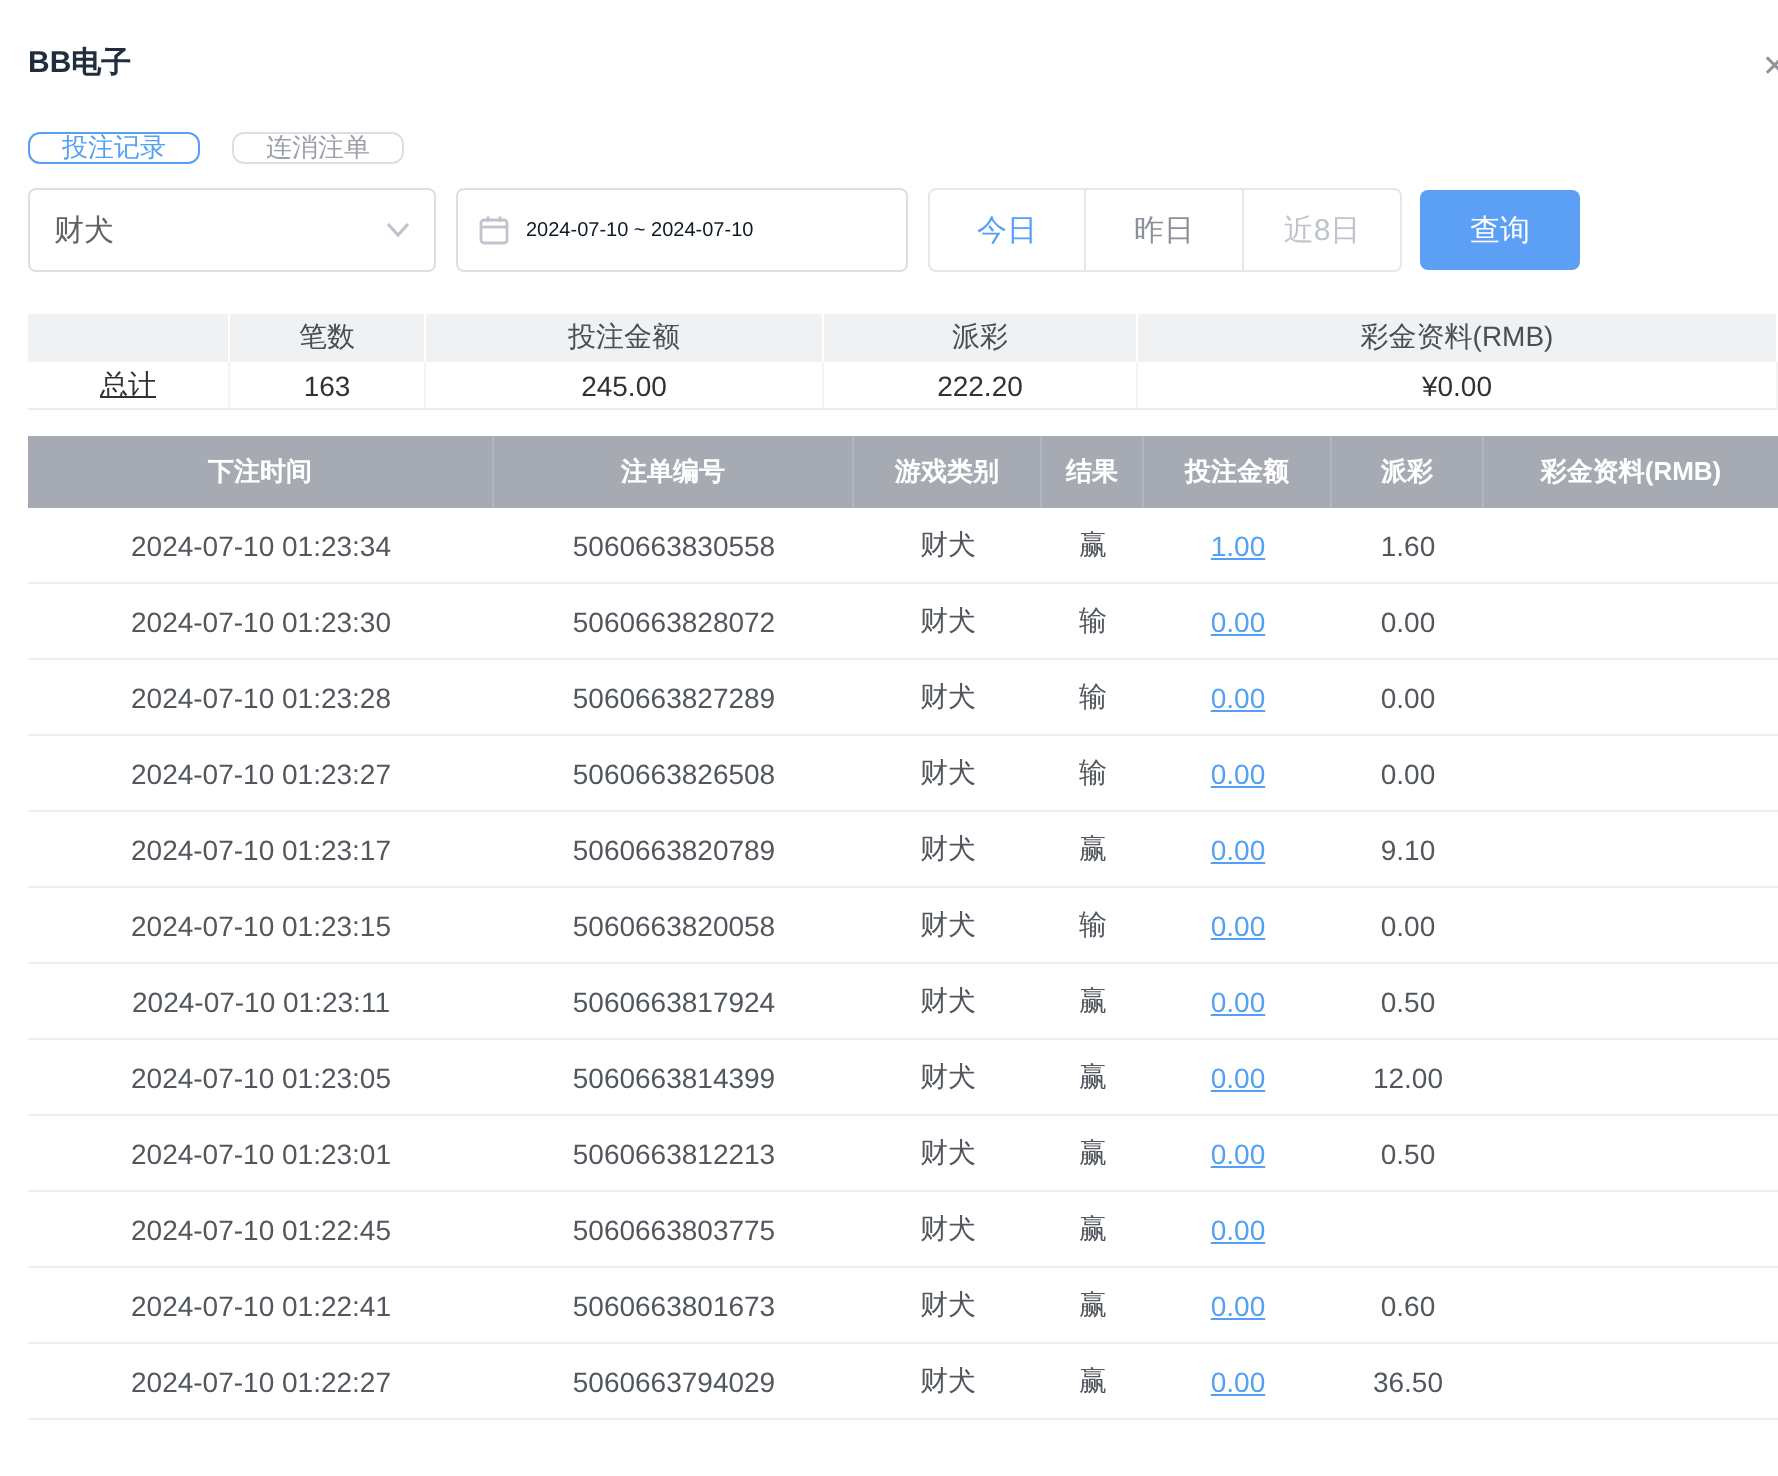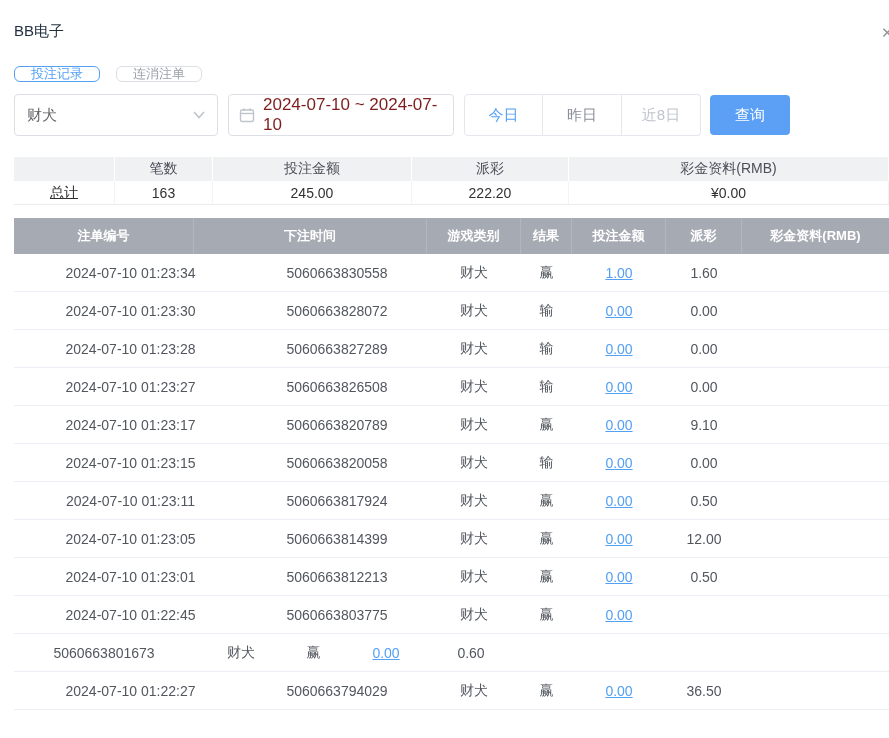--- a/index.html
+++ b/index.html
@@ -6,21 +6,21 @@
   html, body { background: #fff; }
   body {
     width: 889px; height: 738px; overflow: hidden; position: relative;
     font-family: "Liberation Sans", "DejaVu Sans", sans-serif;
     color: #303133;
   }
   .page { padding-left: 14px; }
 
   
   .page-header { padding-top: 22px; position: relative; }
-  .page-title { font-size: 15px; font-weight: normal; color: #1f2d3d; }
+  .page-title { font-size: 15px; font-weight: bold; color: #1f2d3d; }
   .close-icon {
     position: absolute; top: 24px; right: -20px; width: 28px;
     font-size: 15px; color: #909399; cursor: pointer; text-align: left;
   }
 
   
   .tabs { margin-top: 25px; display: flex; gap: 16px; }
   .tab {
     height: 16px; padding: 0 16px; display: inline-flex; align-items: center;
     border: 1px solid #dcdfe6; border-radius: 6px; background: #fff;
@@ -32,21 +32,21 @@
   .filters { margin-top: 12px; display: flex; align-items: center; }
   .select {
     width: 204px; height: 42px; border: 1px solid #dcdfe6; border-radius: 4px;
     display: flex; align-items: center; justify-content: space-between;
     padding: 0 12px; font-size: 15px; color: #606266; cursor: pointer; background: #fff;
   }
   .chevron { width: 12px; height: 8px; display: inline-block; }
   .date-input {
     margin-left: 10px; width: 226px; height: 42px; border: 1px solid #dcdfe6;
     border-radius: 4px; display: flex; align-items: center; gap: 8px;
-    padding: 0 10px; font-size: 17px; color: #7f1d1d; cursor: pointer; background: #fff;
+    padding: 0 10px; font-size: 10px; color: #0f172a; cursor: pointer; background: #fff;
   }
   .cal-icon { width: 16px; height: 16px; flex: 0 0 16px; }
   .btn-group { margin-left: 10px; display: flex; border-radius: 15px; }
   .qbtn {
     width: 79px; height: 42px; background: #fff; border: 1px solid #e4e7ed;
     display: flex; align-items: center; justify-content: center;
     font-size: 15px; color: #8b9099; cursor: pointer;
   }
   .qbtn + .qbtn { border-left: none; }
   .qbtn:first-child { border-radius: 4px 0 0 4px; }
@@ -156,22 +156,22 @@
       <div class="scell sc0">总计</div>
       <div class="scell sc1">163</div>
       <div class="scell sc2">245.00</div>
       <div class="scell sc3">222.20</div>
       <div class="scell sc4">¥0.00</div>
     </div>
   </div>
 
   <div class="records">
     <div class="thead">
+      <div class="th c0">下注时间</div>
       <div class="th c1">注单编号</div>
-      <div class="th c0">下注时间</div>
       <div class="th c2">游戏类别</div>
       <div class="th c3">结果</div>
       <div class="th c4">投注金额</div>
       <div class="th c5">派彩</div>
       <div class="th c6">彩金资料(RMB)</div>
     </div>
     <div>
         <div class="tr">
           <div class="td c0">2024-07-10 01:23:34</div>
           <div class="td c1">5060663830558</div>
@@ -275,20 +275,21 @@
           <div class="td c0">2024-07-10 01:22:45</div>
           <div class="td c1">5060663803775</div>
           <div class="td c2">财犬</div>
           <div class="td c3">赢</div>
           <div class="td c4">
             <span class="bet-link">0.00</span>
           </div>
           <div class="td c6"></div>
         </div>
         <div class="tr">
+          <div class="td c0">2024-07-10 01:22:41</div>
           <div class="td c1">5060663801673</div>
           <div class="td c2">财犬</div>
           <div class="td c3">赢</div>
           <div class="td c4">
             <span class="bet-link">0.00</span>
           </div>
           <div class="td c5">0.60</div>
           <div class="td c6"></div>
         </div>
         <div class="tr">

